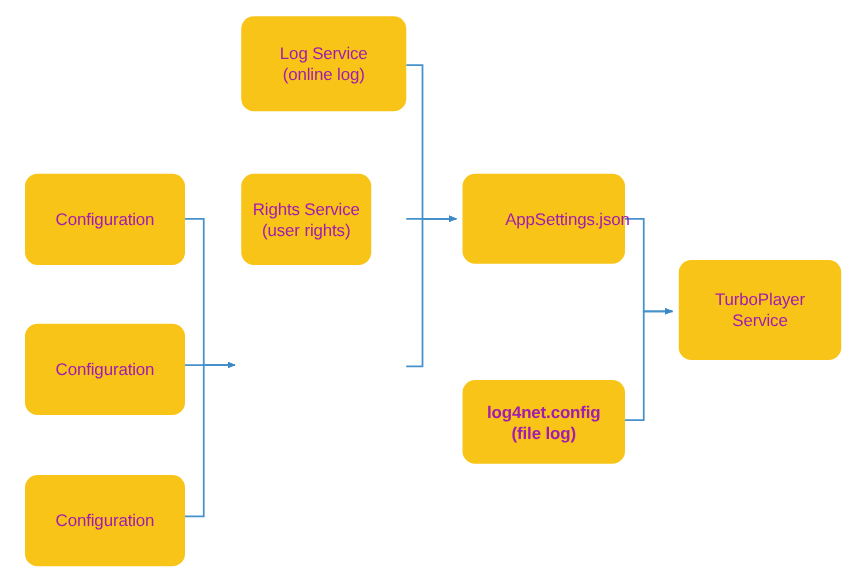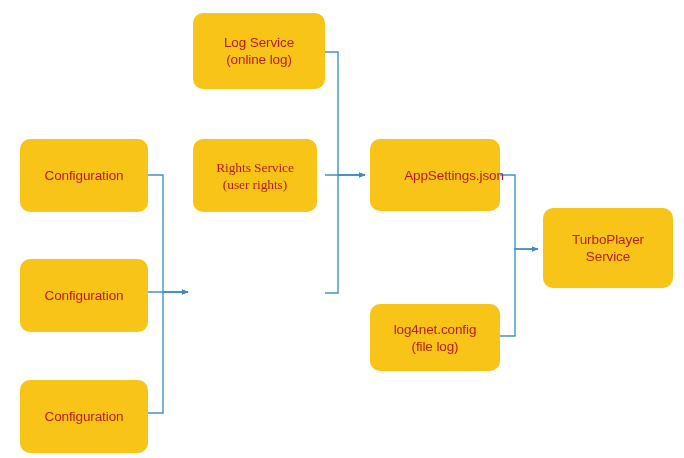--- a/index.html
+++ b/index.html
@@ -24,21 +24,21 @@
   }
   .node {
     position: absolute;
     box-sizing: border-box;
     background: #F8C417;
     border-radius: 10px;
     display: flex;
     align-items: center;
     justify-content: center;
     text-align: center;
-    color: #b91c1c;
+    color: #a21caf;
     font-size: 13.5px;
     line-height: 17px;
     letter-spacing: -0.1px;
     padding: 2px 6px;
     z-index: 2;
   }
   .node .label {
     white-space: pre-line;
     display: block;
   }
@@ -76,31 +76,31 @@
 
   <div class="node" style="left:20px; top:380px; width:128px; height:73px;">
     <span class="label">Configuration</span>
   </div>
 
   <div class="node" style="left:193px; top:13px; width:132px; height:76px;">
     <span class="label">Log Service
 (online log)</span>
   </div>
 
-  <div class="node" style="left:193px; top:139px; width:124px; height:73px;font-family:Liberation Serif, serif;">
+  <div class="node" style="left:193px; top:139px; width:104px; height:73px;">
     <span class="label">Rights Service
 (user rights)</span>
   </div>
 
 
   <div class="node" style="left:370px; top:139px; width:130px; height:72px;padding-left:44px;">
     <span class="label">AppSettings.json</span>
   </div>
 
-  <div class="node" style="left:370px; top:304px; width:130px; height:67px;">
+  <div class="node" style="left:370px; top:304px; width:130px; height:67px;font-weight:bold;">
     <span class="label">log4net.config
 (file log)</span>
   </div>
 
   <div class="node" style="left:543px; top:208px; width:130px; height:80px;">
     <span class="label">TurboPlayer
 Service</span>
   </div>
 
 </div>

